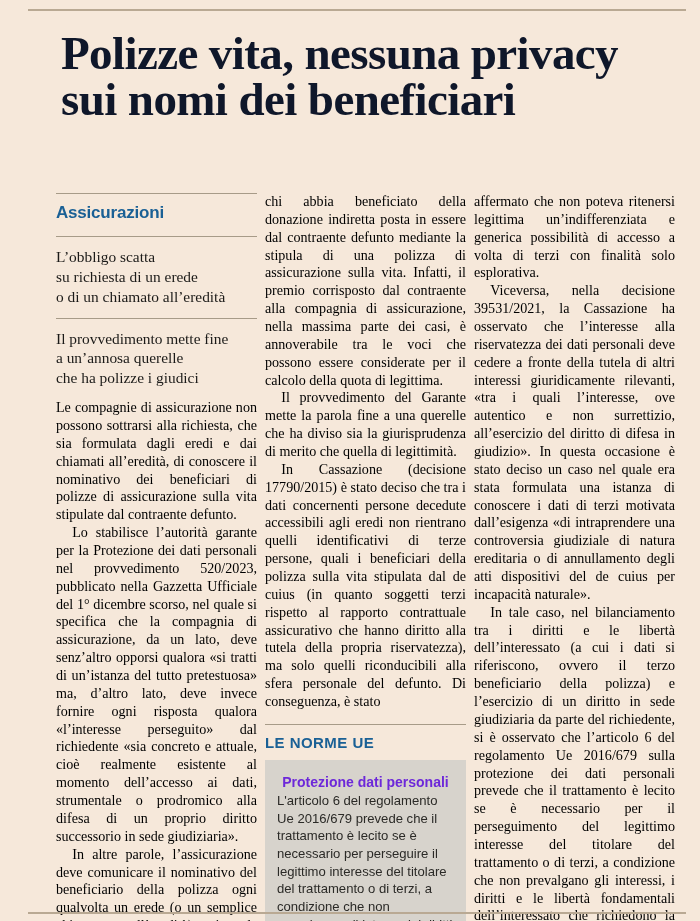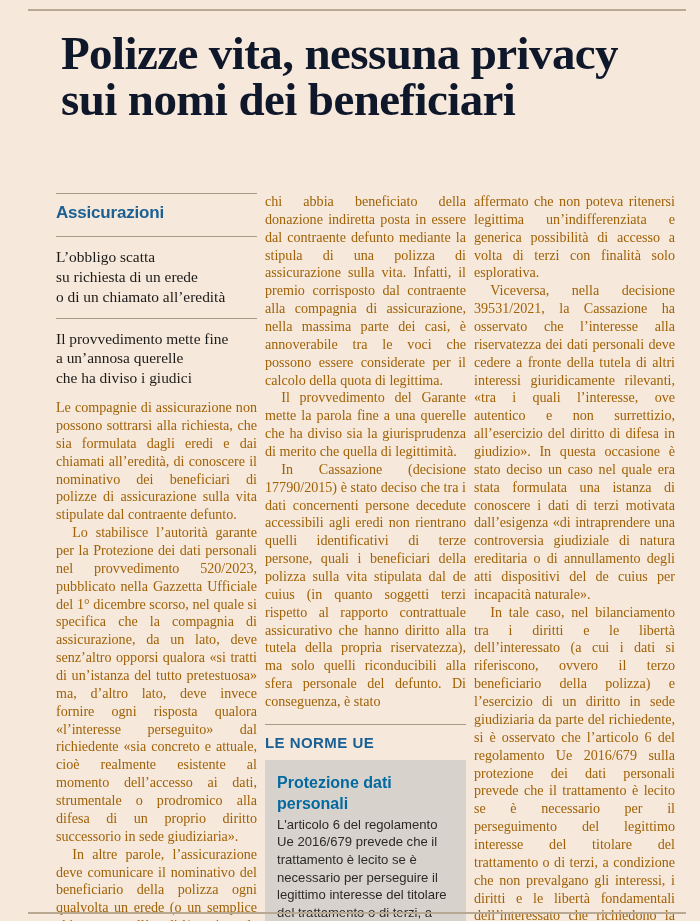--- a/index.html
+++ b/index.html
@@ -110,21 +110,21 @@
   }
 
   
   .body-text p {
     margin: 0;
     font-size: 14.1px;
     line-height: 1.268;
     text-align: justify;
     text-justify: inter-word;
     hyphens: manual;
-    color: #a16207;
+    color: #000000;
   }
   .body-text p + p { text-indent: 1.15em; }
   .body-text p.cont { text-indent: 0; }
 
   
   .infobox {
     margin-top: 13px;
     border-top: 1.5px solid #a79b88;
     padding-top: 9px;
   }
@@ -136,24 +136,25 @@
     color: #1a6095;
     margin: 0 0 9px 0;
   }
   .infobox-body {
     background: #d7d3cc;
     padding: 13px 12px 14px 12px;
   }
   .infobox-title {
     font-family: "Liberation Sans", "DejaVu Sans", sans-serif;
     font-weight: bold;
-    font-size: 16px;
-    color: #0369a1;
+    font-size: 14px;
+    color: #6d28d9;
     margin: 0 0 1px 0;
     line-height: 1.3;
+    text-align: center;
   }
   .infobox-text {
     font-family: "Liberation Sans", "DejaVu Sans", sans-serif;
     font-size: 13.1px;
     line-height: 1.35;
     color: #2b2a27;
     margin: 0;
     text-align: left;
   }
 </style>
@@ -179,21 +180,21 @@
 
       <div class="summary">
         <div>L’obbligo scatta</div>
         <div>su richiesta di un erede</div>
         <div>o di un chiamato all’eredità</div>
       </div>
 
       <div class="summary">
         <div>Il provvedimento mette fine</div>
         <div>a un’annosa querelle</div>
-        <div>che ha diviso i giudici</div>
+        <div>che ha polizze i giudici</div>
       </div>
 
 
       <div class="body-text">
         <p>Le compagnie di assicurazione non possono sottrarsi alla richiesta, che sia formulata dagli eredi e dai chiamati all’eredità, di conoscere il nominativo dei beneficiari di polizze di assicurazione sulla vita stipulate dal contraente defunto.</p>
         <p>Lo stabilisce l’autorità garante per la Protezione dei dati personali nel provvedimento 520/2023, pubblicato nella Gazzetta Ufficiale del 1° dicembre scorso, nel quale si specifica che la compagnia di assicurazione, da un lato, deve senz’altro opporsi qualora «si tratti di un’istanza del tutto pretestuosa» ma, d’altro lato, deve invece fornire ogni risposta qualora «l’interesse perseguito» dal richiedente «sia concreto e attuale, cioè realmente esistente al momento dell’accesso ai dati, strumentale o prodromico alla difesa di un proprio diritto successorio in sede giudiziaria».</p>
         <p>In altre parole, l’assicurazione deve comunicare il nominativo del beneficiario della polizza ogni qualvolta un erede (o un semplice chiamato all’eredità) intenda conoscere</p>
       </div>
     </div>
 

